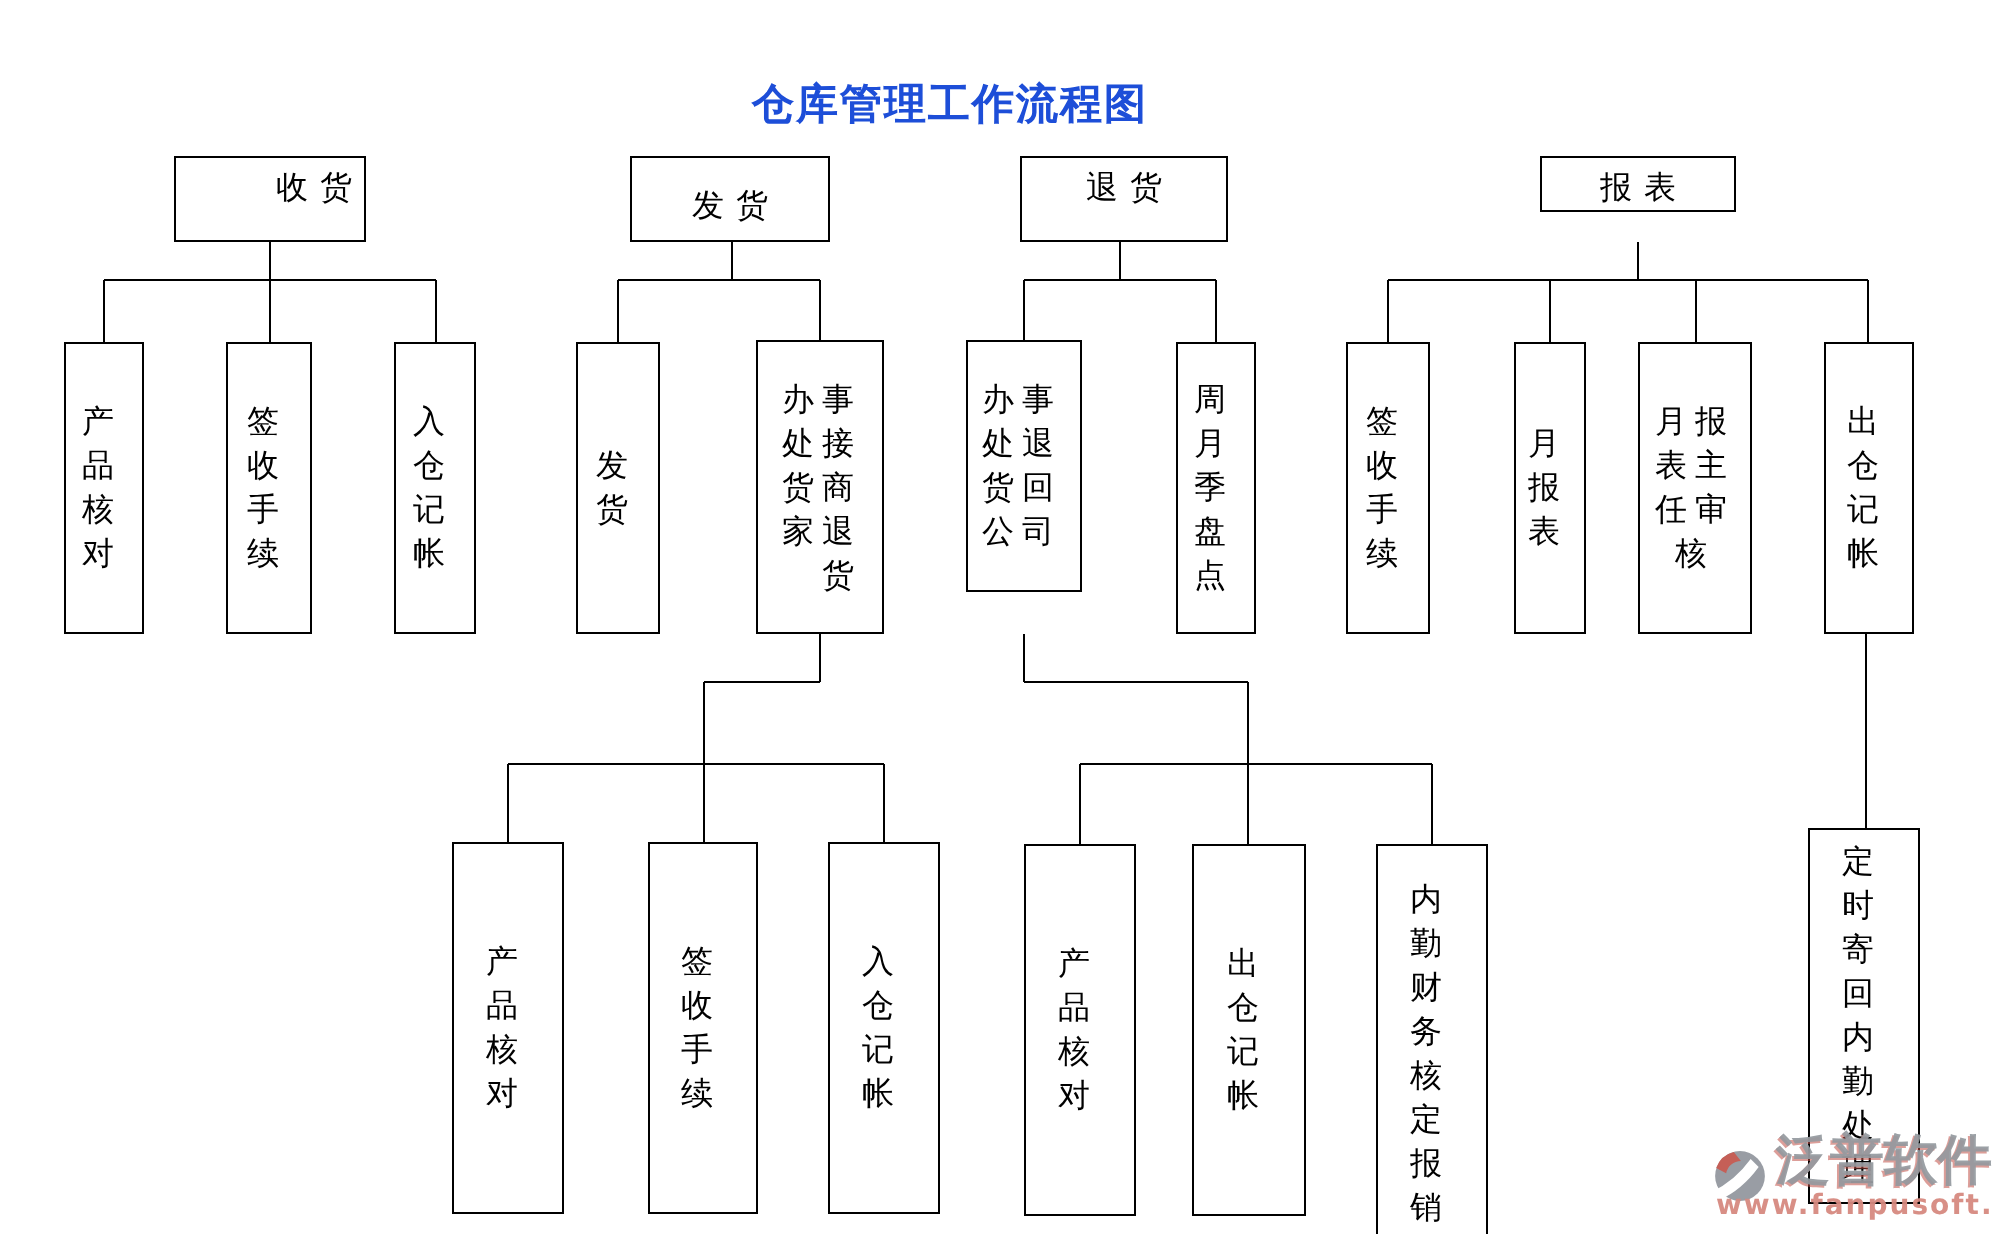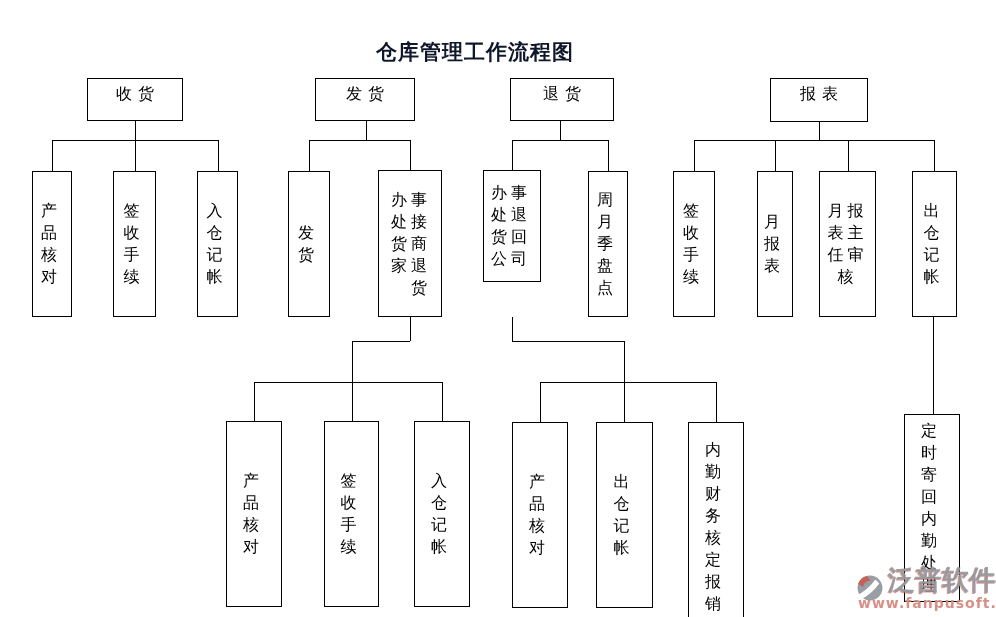--- a/index.html
+++ b/index.html
@@ -37,21 +37,21 @@
     position:absolute;left:6px;top:35px;font-size:14px;font-weight:bold;letter-spacing:1px;
     font-family:"DejaVu Sans","Liberation Sans",sans-serif;
     color:rgba(214,137,128,0.95);white-space:nowrap;
   }
 </style>
 </head>
 <body>
 
 <div id="stage">
 
-  <div id="title" style="color: #0f172a;">仓库管理工作流程图</div>
+  <div id="title" style="color: #1d4ed8;">仓库管理工作流程图</div>
 
   <svg id="wires" xmlns="http://www.w3.org/2000/svg">
       <line x1="135" y1="121" x2="135" y2="140"></line>
       <line x1="52" y1="140" x2="218" y2="140"></line>
       <line x1="52" y1="140" x2="52" y2="172"></line>
       <line x1="135" y1="140" x2="135" y2="172"></line>
       <line x1="218" y1="140" x2="218" y2="172"></line>
       <line x1="366" y1="121" x2="366" y2="140"></line>
       <line x1="309" y1="140" x2="410" y2="140"></line>
       <line x1="309" y1="140" x2="309" y2="172"></line>
@@ -75,48 +75,48 @@
       <line x1="512" y1="317" x2="512" y2="341"></line>
       <line x1="512" y1="341" x2="624" y2="341"></line>
       <line x1="624" y1="341" x2="624" y2="423"></line>
       <line x1="540" y1="382" x2="716" y2="382"></line>
       <line x1="540" y1="382" x2="540" y2="423"></line>
       <line x1="716" y1="382" x2="716" y2="437"></line>
       <line x1="933" y1="317" x2="933" y2="415"></line>
     </svg>
 
   <div id="nodes">
-      <div class="node header" style="left: 87px; top: 78px; width: 96px; height: 43px;">
+      <div class="node header" style="left: 87px; top: 78px; width: 96px; height: 43px; justify-content: flex-end;">
         <span class="txt">收货</span>
       </div>
-      <div class="node header" style="left: 315px; top: 78px; width: 100px; height: 43px;">
+      <div class="node header" style="left: 315px; top: 78px; width: 100px; height: 43px; align-items: center;">
         <span class="txt">发货</span>
       </div>
       <div class="node header" style="left: 510px; top: 78px; width: 104px; height: 43px;">
         <span class="txt">退货</span>
       </div>
-      <div class="node header" style="left: 770px; top: 78px; width: 98px; height: 44px;">
+      <div class="node header" style="left: 770px; top: 78px; width: 98px; height: 28px;">
         <span class="txt">报表</span>
       </div>
       <div class="node" style="left: 32px; top: 171px; width: 40px; height: 146px;">
         <span class="txt" style="width: 22px;">产品核对</span>
       </div>
       <div class="node" style="left: 113px; top: 171px; width: 43px; height: 146px;">
         <span class="txt" style="width: 22px;">签收手续</span>
       </div>
       <div class="node" style="left: 197px; top: 171px; width: 41px; height: 146px;">
         <span class="txt" style="width: 22px;">入仓　记帐</span>
       </div>
       <div class="node" style="left: 288px; top: 171px; width: 42px; height: 146px;">
         <span class="txt" style="width: 22px;">发　　货</span>
       </div>
       <div class="node" style="left: 378px; top: 170px; width: 64px; height: 147px;">
         <span class="txt" style="width: 42px; text-align: right;">办事处接货商家退货</span>
       </div>
-      <div class="node" style="left: 483px; top: 170px; width: 58px; height: 112px;">
+      <div class="node" style="left: 483px; top: 170px; width: 58px; height: 126px;">
         <span class="txt" style="width: 42px;">办事处退货回公司</span>
       </div>
       <div class="node" style="left: 588px; top: 171px; width: 40px; height: 146px;">
         <span class="txt" style="width: 22px;">周月季盘点</span>
       </div>
       <div class="node" style="left: 673px; top: 171px; width: 42px; height: 146px;">
         <span class="txt" style="width: 22px;">签收手续</span>
       </div>
       <div class="node" style="left: 757px; top: 171px; width: 36px; height: 146px;">
         <span class="txt" style="width: 22px;">月报表</span>

